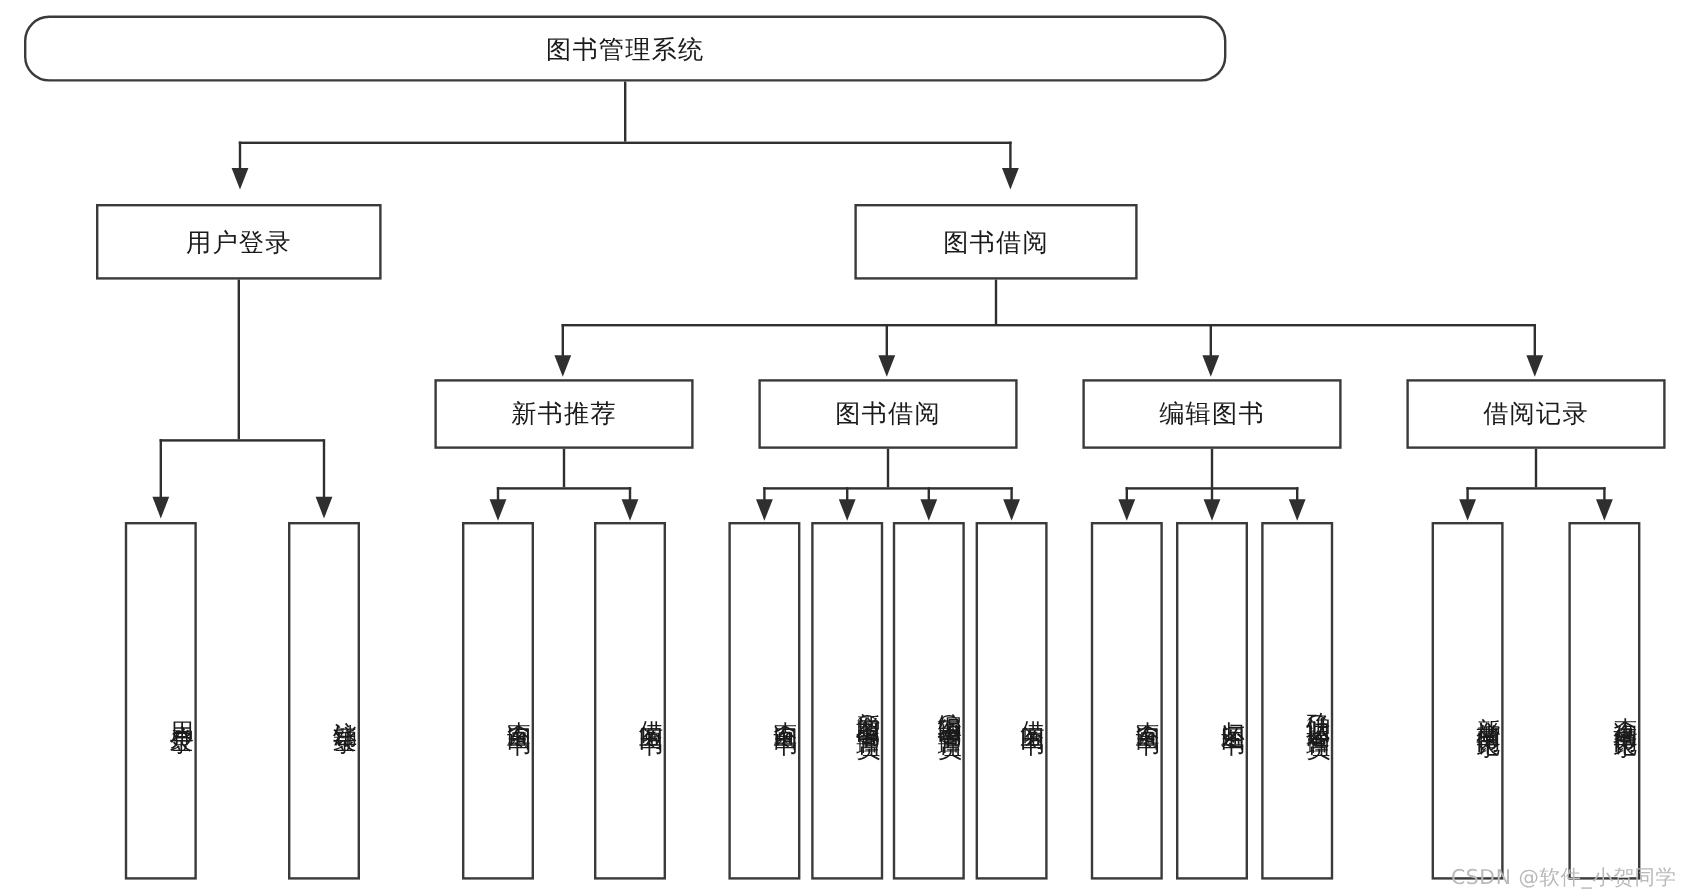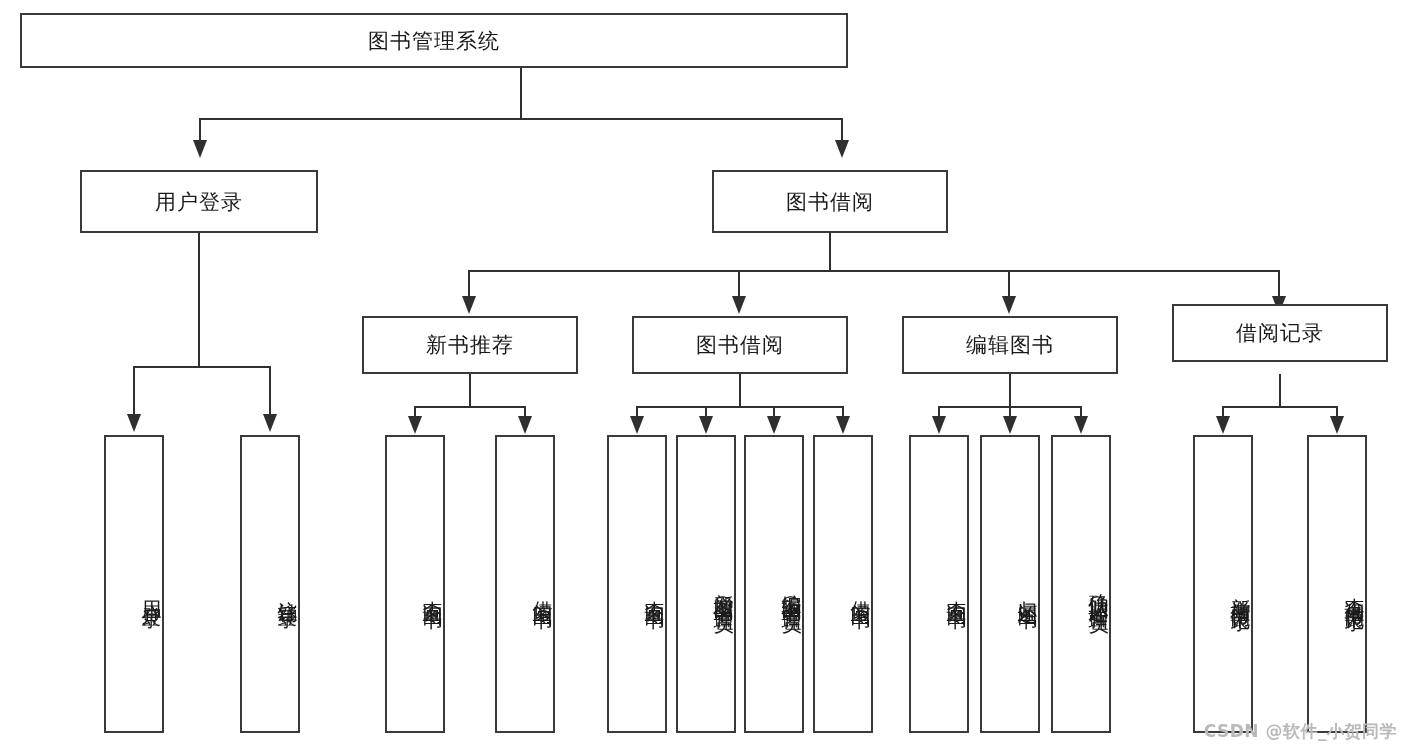--- a/index.html
+++ b/index.html
@@ -66,29 +66,28 @@
 
   
   #watermark{
     position:absolute;
     right:8px;
     bottom:4px;
     font-size:17px;
     color:#b9b9b9;
     white-space:nowrap;
     letter-spacing:0.5px;
-    font-weight:bold;
   }
 </style>
 </head>
 <body>
 
 <div id="canvas">
 
-  <div class="node horiz" style="left:20px;top:13px;width:828px;height:55px;">
+  <div class="node horiz" style="left:20px;top:13px;width:1002px;height:55px;border-radius:21px;">
     <span class="lbl">图书管理系统</span>
   </div>
 
   <div class="vline" style="left:520px;top:68px;width:2px;height:50px;"></div>
   <div class="hline" style="left:199px;top:118px;width:644px;height:2px;"></div>
   <div class="vline" style="left:199px;top:118px;width:2px;height:22px;"></div>
   <div class="arrow" style="left:193px;top:140px;"></div>
   <div class="vline" style="left:841px;top:118px;width:2px;height:22px;"></div>
   <div class="arrow" style="left:835px;top:140px;"></div>
 
@@ -124,21 +123,21 @@
 
   <div class="node horiz" style="left:632px;top:316px;width:216px;height:58px;">
     <span class="lbl">图书借阅</span>
   </div>
   <div class="node horiz" style="left:362px;top:316px;width:216px;height:58px;">
     <span class="lbl">新书推荐</span>
   </div>
   <div class="node horiz" style="left:902px;top:316px;width:216px;height:58px;">
     <span class="lbl">编辑图书</span>
   </div>
-  <div class="node horiz" style="left:1172px;top:304px;width:216px;height:58px;">
+  <div class="node horiz" style="left:1172px;top:316px;width:216px;height:58px;">
     <span class="lbl">借阅记录</span>
   </div>
 
   <div class="vline" style="left:469px;top:374px;width:2px;height:32px;"></div>
   <div class="hline" style="left:414px;top:406px;width:112px;height:2px;"></div>
   <div class="vline" style="left:414px;top:406px;width:2px;height:12px;"></div>
   <div class="arrow" style="left:408px;top:416px;"></div>
   <div class="vline" style="left:524px;top:406px;width:2px;height:12px;"></div>
   <div class="arrow" style="left:518px;top:416px;"></div>
 

